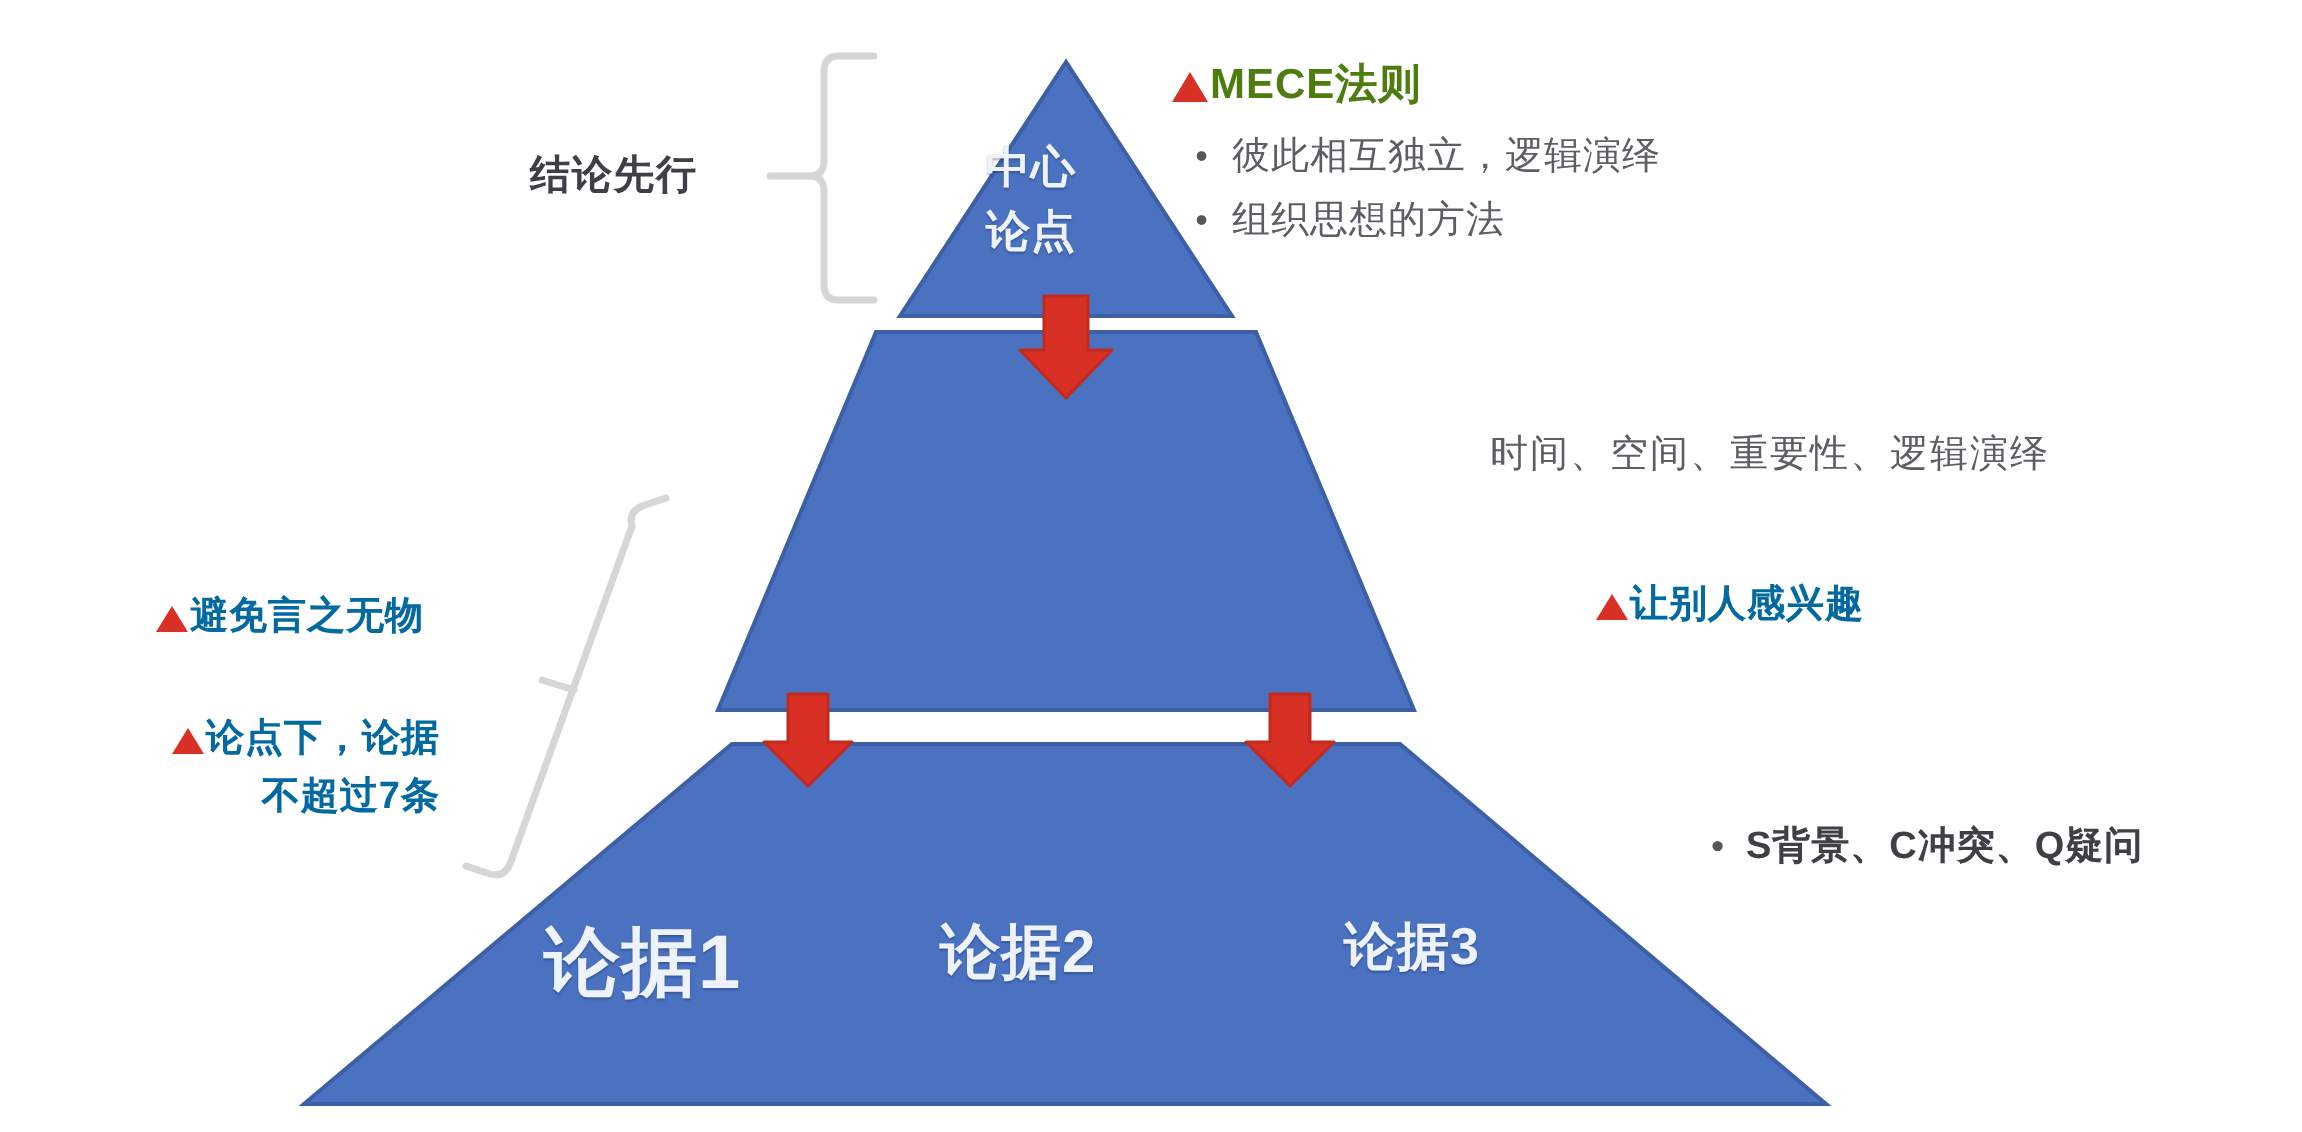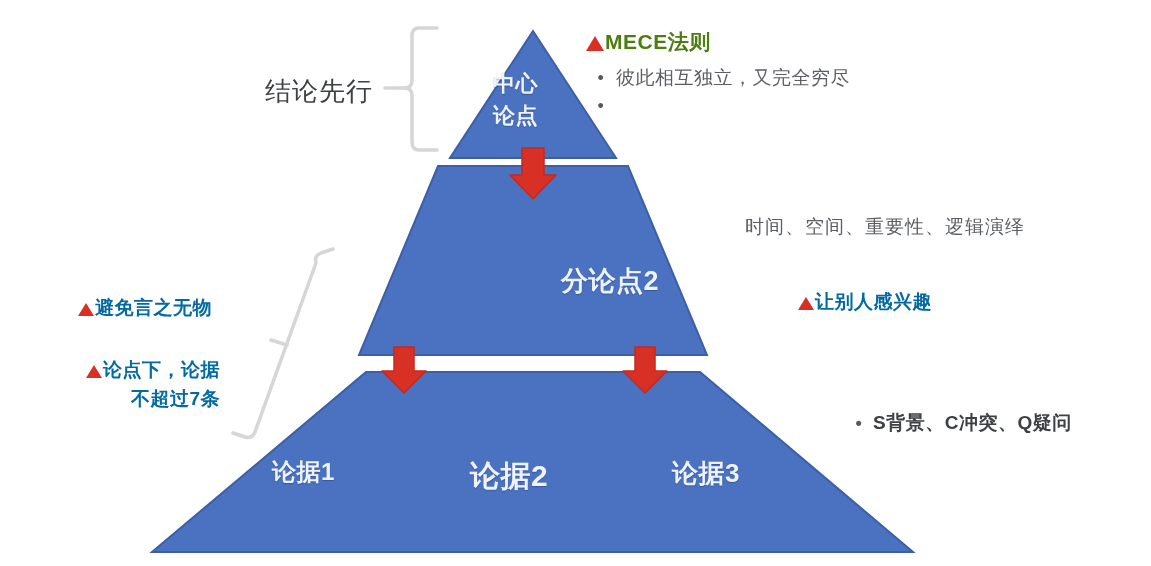--- a/index.html
+++ b/index.html
@@ -39,21 +39,21 @@
   #tier1-label {
     left: 493px;
     top: 68px;
     width: 80px;
     text-align: left;
     font-size: 22px;
     line-height: 32px;
   }
   #tier2-label-1 { left: 408px; top: 263px; font-size: 27px; }
   #tier2-label-2 { left: 561px; top: 263px; font-size: 27px; }
-  #tier3-label-1 { left: 272px; top: 456px; font-size: 24px; }
+  #tier3-label-1 { left: 272px; top: 456px; font-size: 38px; }
   #tier3-label-2 { left: 470px; top: 456px; font-size: 30px; }
   #tier3-label-3 { left: 672px; top: 456px; font-size: 26px; }
 
   
   .note {
     position: absolute;
     color: #55585c;
     white-space: nowrap;
   }
   .note-head {
@@ -86,22 +86,22 @@
     text-align: center;
     color: #55585c;
     font-size: 18px;
     line-height: 1;
   }
 
   
   #conclusion-first {
     left: 265px;
     top: 74px;
-    font-size: 26px;
-    font-weight: normal;
+    font-size: 20px;
+    font-weight: bold;
     color: #3d4044;
     letter-spacing: 1px;
   }
 
   
   #mece-block { left: 586px; top: 28px; }
   #mece-title { font-size: 21px; font-weight: bold; color: #4d7c0f; letter-spacing: 0.5px; }
   #mece-list { margin-top: 9px; }
   #mece-list .bullet-row { font-size: 19px; color: #5b5e62; margin-bottom: 6px; letter-spacing: 0.5px; }
 
@@ -159,39 +159,39 @@
     <g>
       <path d="M 635 347 L 655 347 L 655 371 L 667 371 L 645 393 L 623 371 L 635 371 Z" fill="#d93025" stroke="#c22a1f" stroke-width="1.5" stroke-linejoin="round"></path>
     </g>
   </svg>
 
   <div class="tier-label" id="tier1-label">
     <div>中心</div>
     <div>论点</div>
   </div>
 
-  <div class="tier-label" id="tier2-label-2">分论点2</div>
 
   <div class="tier-label" id="tier3-label-1">论据1</div>
   <div class="tier-label" id="tier3-label-2">论据2</div>
   <div class="tier-label" id="tier3-label-3">论据3</div>
 
   <div class="note" id="conclusion-first">结论先行</div>
 
   <div class="note" id="mece-block">
     <div id="mece-title">
       <span class="tri"></span><span>MECE法则</span>
     </div>
     <div id="mece-list">
       <div class="bullet-row">
         <span class="bullet-dot">•</span>
-        <span>彼此相互独立，又完全穷尽</span>
+        <span>彼此相互独立，逻辑演绎</span>
       </div>
       <div class="bullet-row">
         <span class="bullet-dot">•</span>
+        <span>组织思想的方法</span>
       </div>
     </div>
   </div>
 
   <div class="note note-head" id="note-avoid-empty">
     <span class="tri tri-sm"></span><span>避免言之无物</span>
   </div>
 
   <div class="note note-head" id="note-seven">
     <div>

